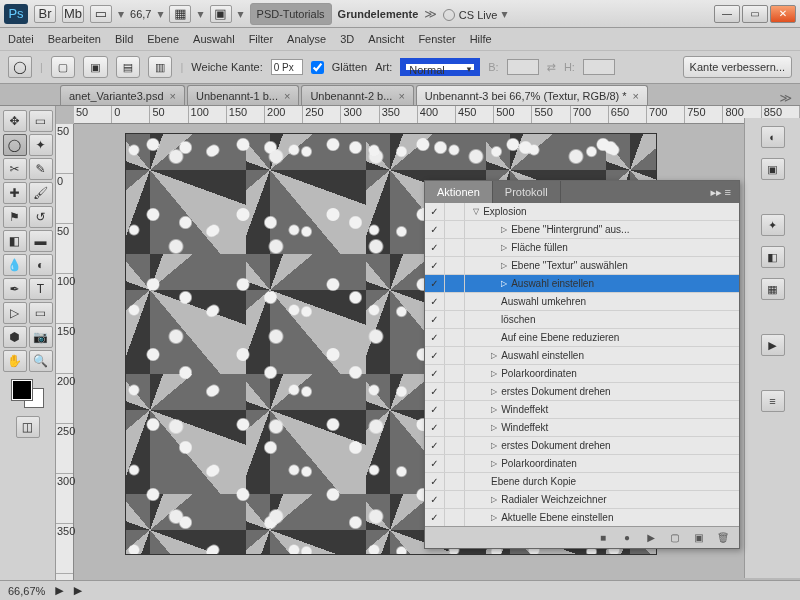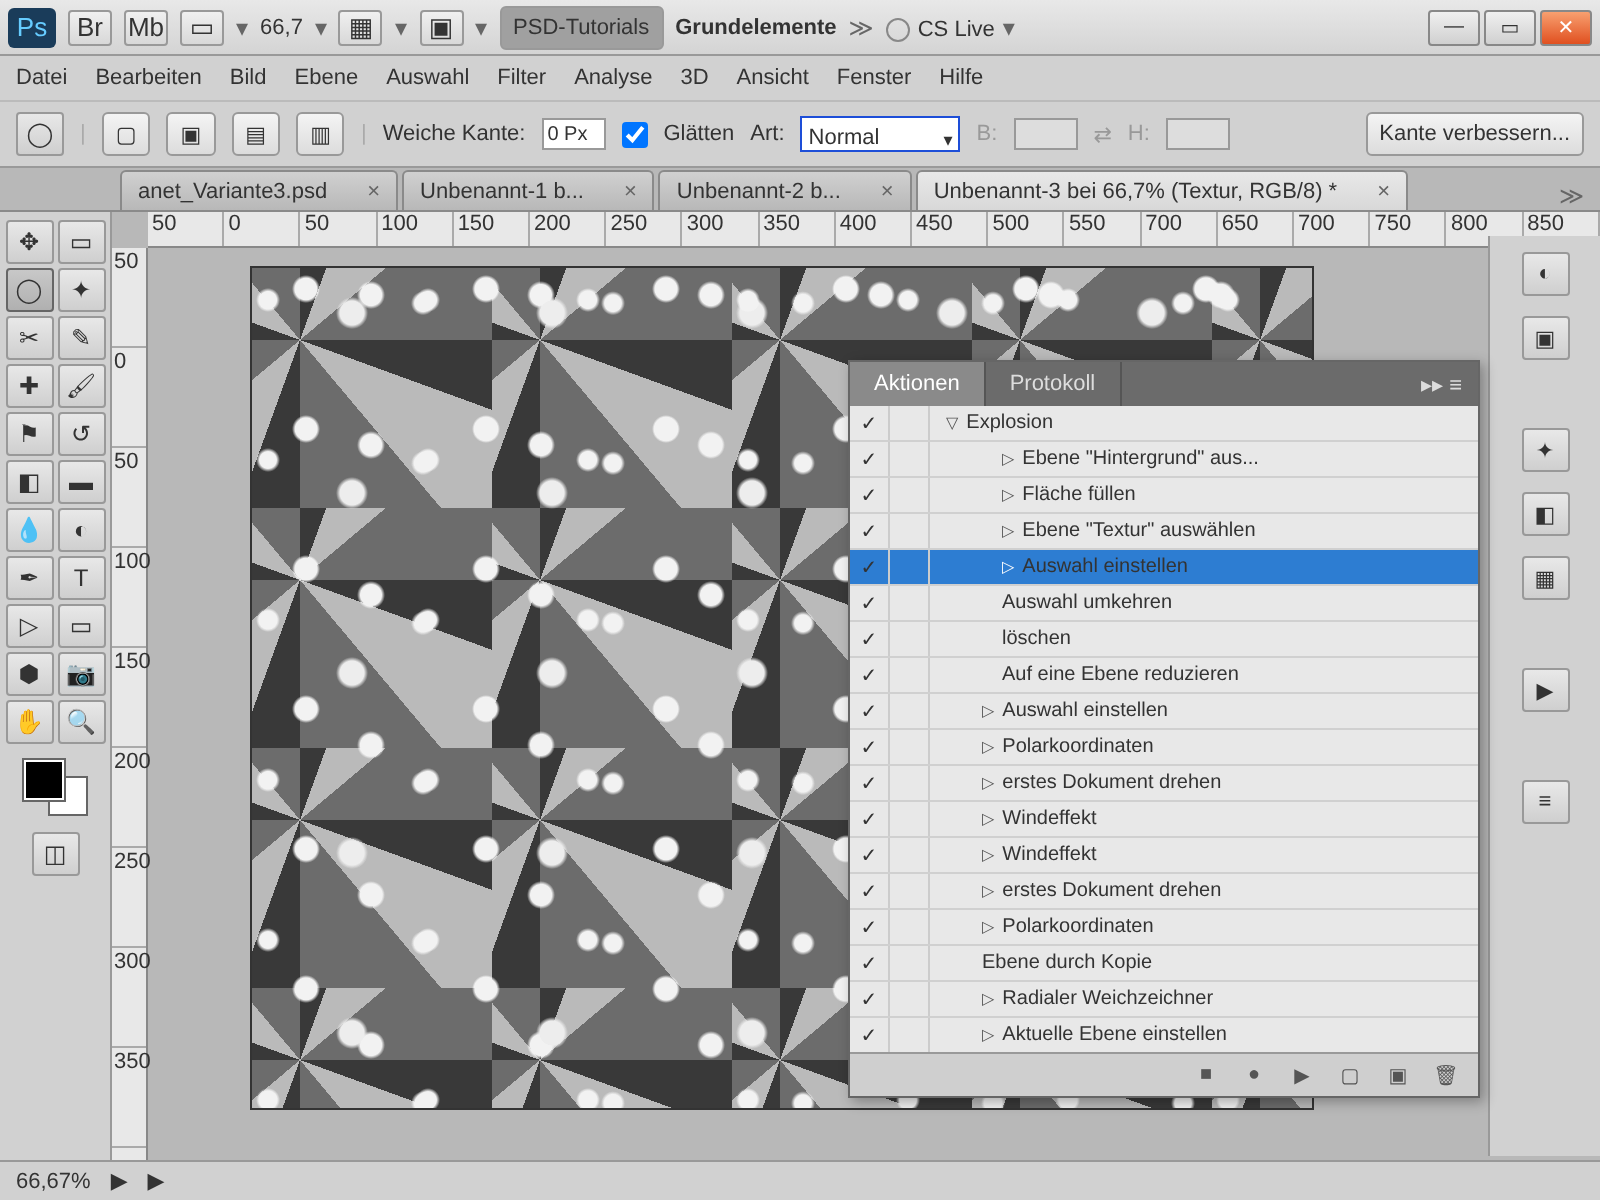--- a/index.html
+++ b/index.html
@@ -9,24 +9,24 @@
 .mini-btn{width:22px;height:18px;background:linear-gradient(#f0f0f0,#d8d8d8);border:1px solid #999;border-radius:2px;display:flex;align-items:center;justify-content:center;font-size:13px}
 .win-ctrl{margin-left:auto;display:flex;gap:2px}
 .win-btn{width:26px;height:18px;border:1px solid #888;border-radius:2px;display:flex;align-items:center;justify-content:center;font-size:10px}
 .win-close{background:linear-gradient(#f8a070,#e05020);color:#fff}
 .win-norm{background:linear-gradient(#f0f0f0,#d0d0d0)}
 .menu-bar{height:22px;background:#d1d1d1;display:flex;align-items:center;padding:0 8px;gap:14px}
 .menu-bar span{cursor:default}
 .opt-bar{height:34px;background:#d1d1d1;border-top:1px solid #bbb;border-bottom:1px solid #999;display:flex;align-items:center;padding:0 8px;gap:8px}
 .opt-box{height:22px;background:linear-gradient(#f4f4f4,#dcdcdc);border:1px solid #999;border-radius:3px;display:flex;align-items:center;padding:0 6px;gap:4px}
 .input-sm{width:32px;height:16px;border:1px solid #999;background:#fff;padding:0 2px;font-size:10px}
-.sel{width:80px;height:18px;border:1px solid #1d4ed8;background:#fff;padding:0 3px;font-size:10px;display:flex;align-items:flex-end;justify-content:space-between}
+.sel{width:80px;height:18px;border:6px solid #1d4ed8;background:#fff;padding:0 3px;font-size:10px;display:flex;align-items:flex-start;justify-content:space-between}
 .sel::after{content:"▾";font-size:9px}
 .tab-bar{height:22px;background:#b8b8b8;display:flex;align-items:flex-end;padding-left:60px;border-bottom:1px solid #8a8a8a}
-.tab{height:20px;background:linear-gradient(#d0d0d0,#b8b8b8);border:1px solid #8a8a8a;border-bottom:none;padding:0 8px;display:flex;align-items:center;gap:20px;margin-right:2px;border-radius:3px 3px 0 0;font-size:10px;color:#444}
+.tab{height:20px;background:linear-gradient(#d0d0d0,#b8b8b8);border:1px solid #8a8a8a;border-bottom:none;padding:0 8px;display:flex;align-items:center;gap:6px;margin-right:2px;border-radius:3px 3px 0 0;font-size:10px;color:#444}
 .tab.active{background:linear-gradient(#e8e8e8,#d8d8d8)}
 .tab-x{font-size:11px;color:#666}
 .work{position:relative;height:474px;display:flex}
 .tools{width:56px;background:#d1d1d1;border-right:1px solid #999;display:flex;flex-direction:column;padding:4px 2px;gap:2px}
 .tool-row{display:flex;gap:2px;justify-content:center}
 .tool{width:24px;height:22px;background:linear-gradient(#e8e8e8,#cfcfcf);border:1px solid #999;border-radius:2px;display:flex;align-items:center;justify-content:center;font-size:12px;position:relative}
 .tool.sel-t{background:linear-gradient(#c8c8c8,#b0b0b0);border-color:#666}
 .swatch{width:32px;height:28px;position:relative;margin:6px auto}
 .sw-fg{position:absolute;width:20px;height:20px;background:#000;border:1px solid #fff;outline:1px solid #666;top:0;left:0}
 .sw-bg{position:absolute;width:20px;height:20px;background:#fff;border:1px solid #666;bottom:0;right:0}

